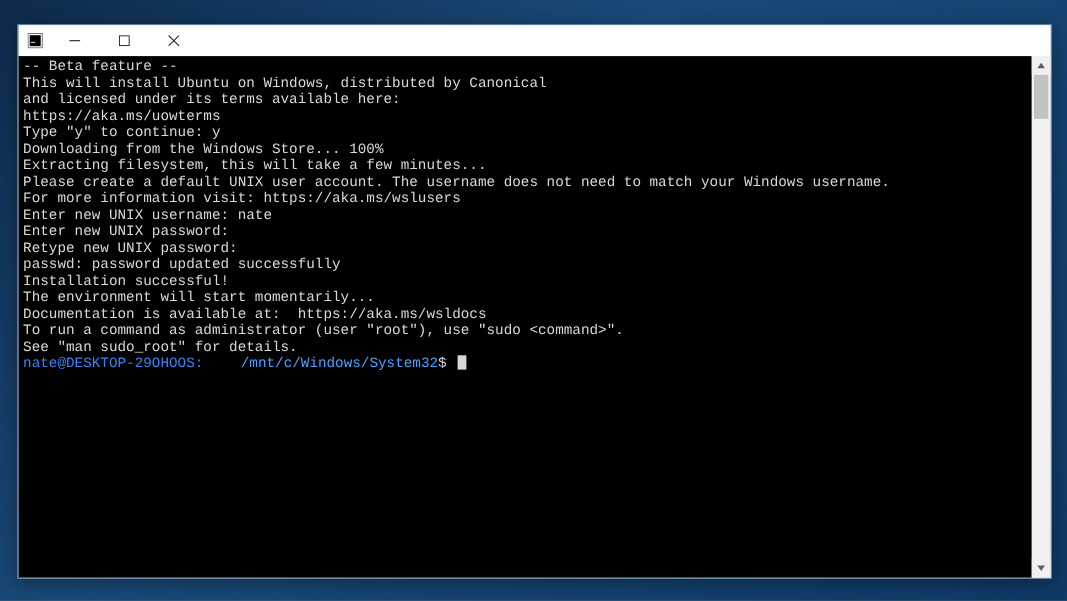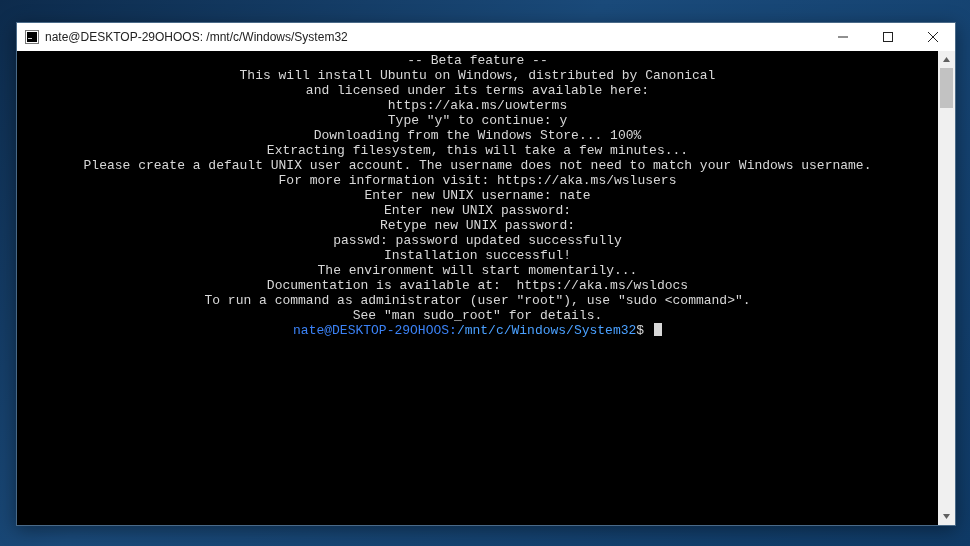--- a/index.html
+++ b/index.html
@@ -67,23 +67,23 @@
     background: #000000;
     color: #d8d8d8;
     font-family: Consolas, "Courier New", monospace;
     font-size: 13px;
     line-height: 15px;
     padding: 2px 4px 4px 4px;
     overflow: hidden;
     white-space: pre;
     position: relative;
   }
-  .terminal .line { white-space: pre; text-align: center; }
+  .terminal .line { white-space: pre; }
   .prompt-user { color: #3b82f6; }
-  .prompt-path { color: #4aa0ff; }
+  .prompt-path { color: #4aa0ff; margin-left: 34px; }
   .prompt-dollar { color: #d8d8d8; }
   .cursor {
     display: inline-block;
     width: 8px;
     height: 13px;
     background: #d8d8d8;
     vertical-align: -2px;
     margin-left: 2px;
   }
   .scrollbar {
@@ -115,21 +115,20 @@
 
 <div class="window">
   <div class="titlebar">
     <span class="app-icon">
       <svg width="14" height="14" viewBox="0 0 14 14">
         <rect x="0.5" y="0.5" width="13" height="13" fill="#fff" stroke="#777"></rect>
         <rect x="2" y="2" width="10" height="10" fill="#000"></rect>
         <rect x="3" y="8" width="4" height="1" fill="#ccc"></rect>
       </svg>
     </span>
-    <span class="title-text">nate@DESKTOP-29OHOOS: /mnt/c/Windows/System32</span>
     <div class="win-controls">
       <div class="win-btn">
         <svg width="10" height="10" viewBox="0 0 10 10">
             <rect x="0" y="4.5" width="10" height="1" fill="#222"></rect>
           </svg>
       </div>
       <div class="win-btn">
         <svg width="10" height="10" viewBox="0 0 10 10">
             <rect x="0.5" y="0.5" width="9" height="9" fill="none" stroke="#222"></rect>
           </svg>

